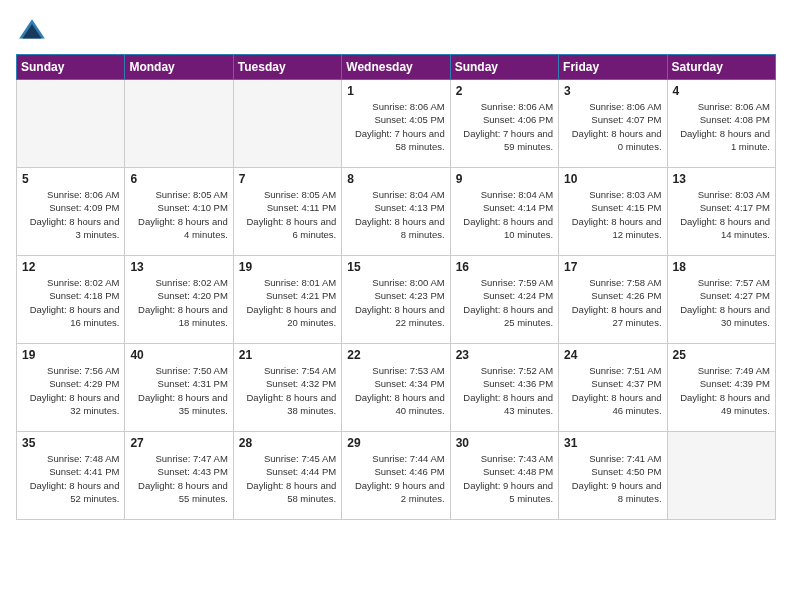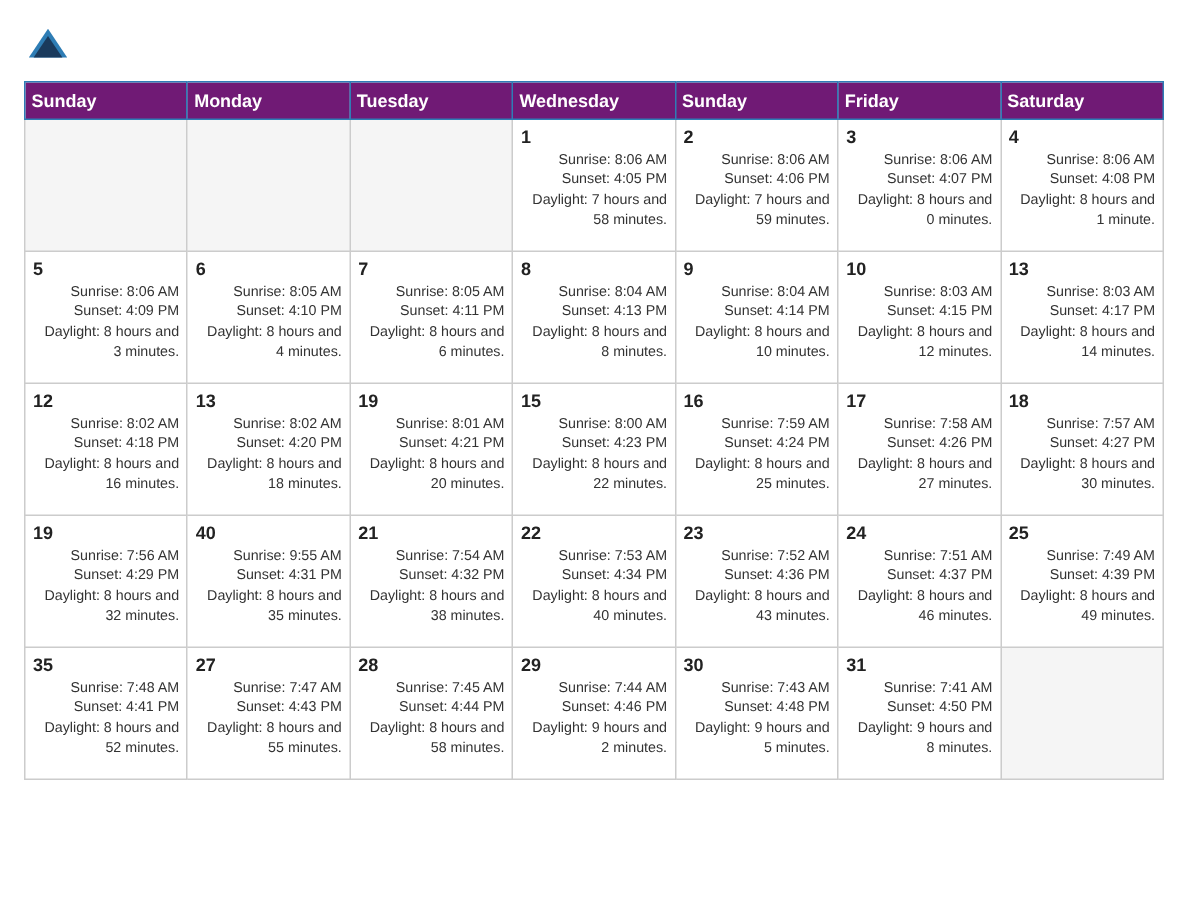--- a/index.html
+++ b/index.html
@@ -233,21 +233,21 @@
       </tr>
       <tr>
         <td>
           <div class="day-num">19</div>
           <div class="cell-text">Sunrise: 7:56 AM
 Sunset: 4:29 PM
 Daylight: 8 hours and 32 minutes.</div>
         </td>
         <td>
           <div class="day-num">40</div>
-          <div class="cell-text">Sunrise: 9:55 AM
+          <div class="cell-text">Sunrise: 7:50 AM
 Sunset: 4:31 PM
 Daylight: 8 hours and 35 minutes.</div>
         </td>
         <td>
           <div class="day-num">21</div>
           <div class="cell-text">Sunrise: 7:54 AM
 Sunset: 4:32 PM
 Daylight: 8 hours and 38 minutes.</div>
         </td>
         <td>

